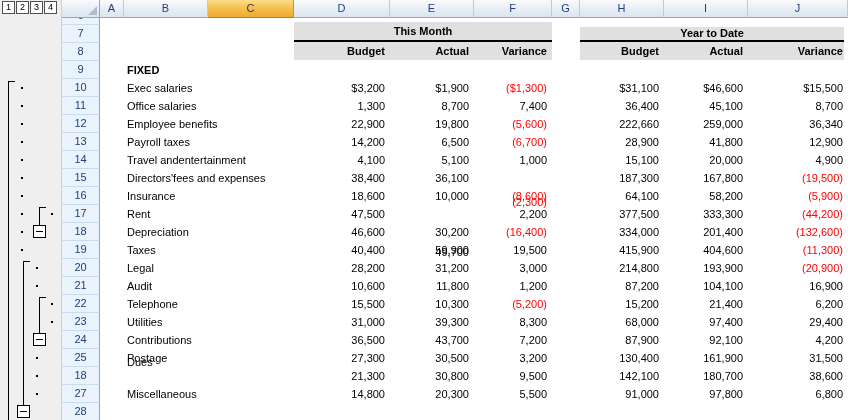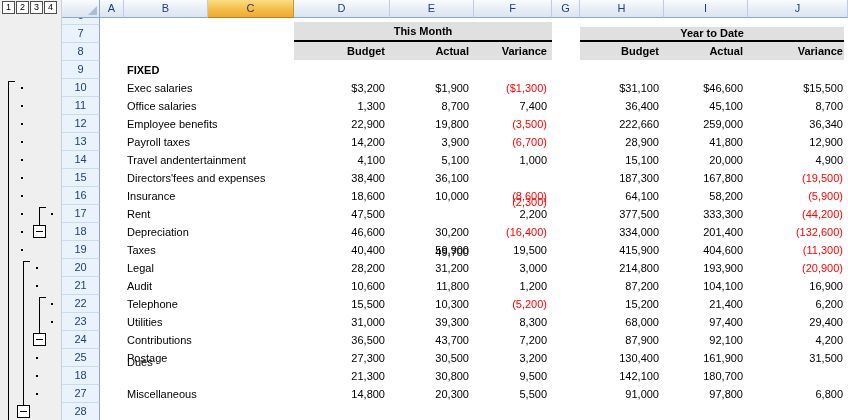--- a/index.html
+++ b/index.html
@@ -123,27 +123,27 @@
     <div class="cell lbl" style="top: 97px;">Office salaries</div>
     <div class="cell val" style="left: 294px; top: 97px; width: 91px;">1,300</div>
     <div class="cell val" style="left: 390px; top: 97px; width: 79px;">8,700</div>
     <div class="cell val" style="left: 474px; top: 97px; width: 73px;">7,400</div>
     <div class="cell val" style="left: 580px; top: 97px; width: 79px;">36,400</div>
     <div class="cell val" style="left: 664px; top: 97px; width: 79px;">45,100</div>
     <div class="cell val" style="left: 748px; top: 97px; width: 95px;">8,700</div>
     <div class="cell lbl" style="top: 115px;">Employee benefits</div>
     <div class="cell val" style="left: 294px; top: 115px; width: 91px;">22,900</div>
     <div class="cell val" style="left: 390px; top: 115px; width: 79px;">19,800</div>
-    <div class="cell val neg" style="left: 474px; top: 115px; width: 73px;">(3,500)</div>
+    <div class="cell val neg" style="left: 474px; top: 115px; width: 73px;">(5,600)</div>
     <div class="cell val" style="left: 580px; top: 115px; width: 79px;">222,660</div>
     <div class="cell val" style="left: 664px; top: 115px; width: 79px;">259,000</div>
     <div class="cell val" style="left: 748px; top: 115px; width: 95px;">36,340</div>
     <div class="cell lbl" style="top: 133px;">Payroll taxes</div>
     <div class="cell val" style="left: 294px; top: 133px; width: 91px;">14,200</div>
-    <div class="cell val" style="left: 390px; top: 133px; width: 79px;">3,900</div>
+    <div class="cell val" style="left: 390px; top: 133px; width: 79px;">6,500</div>
     <div class="cell val neg" style="left: 474px; top: 133px; width: 73px;">(6,700)</div>
     <div class="cell val" style="left: 580px; top: 133px; width: 79px;">28,900</div>
     <div class="cell val" style="left: 664px; top: 133px; width: 79px;">41,800</div>
     <div class="cell val" style="left: 748px; top: 133px; width: 95px;">12,900</div>
     <div class="cell lbl" style="top: 151px;">Travel andentertainment</div>
     <div class="cell val" style="left: 294px; top: 151px; width: 91px;">4,100</div>
     <div class="cell val" style="left: 390px; top: 151px; width: 79px;">5,100</div>
     <div class="cell val" style="left: 474px; top: 151px; width: 73px;">1,000</div>
     <div class="cell val" style="left: 580px; top: 151px; width: 79px;">15,100</div>
     <div class="cell val" style="left: 664px; top: 151px; width: 79px;">20,000</div>
@@ -224,20 +224,21 @@
     <div class="cell val" style="left: 474px; top: 349px; width: 73px;">3,200</div>
     <div class="cell val" style="left: 580px; top: 349px; width: 79px;">130,400</div>
     <div class="cell val" style="left: 664px; top: 349px; width: 79px;">161,900</div>
     <div class="cell val" style="left: 748px; top: 349px; width: 95px;">31,500</div>
     <div class="cell lbl" style="top: 353px;">Dues</div>
     <div class="cell val" style="left: 294px; top: 367px; width: 91px;">21,300</div>
     <div class="cell val" style="left: 390px; top: 367px; width: 79px;">30,800</div>
     <div class="cell val" style="left: 474px; top: 367px; width: 73px;">9,500</div>
     <div class="cell val" style="left: 580px; top: 367px; width: 79px;">142,100</div>
     <div class="cell val" style="left: 664px; top: 367px; width: 79px;">180,700</div>
+    <div class="cell val" style="left: 748px; top: 367px; width: 95px;">38,600</div>
     <div class="cell lbl" style="top: 385px;">Miscellaneous</div>
     <div class="cell val" style="left: 294px; top: 385px; width: 91px;">14,800</div>
     <div class="cell val" style="left: 390px; top: 385px; width: 79px;">20,300</div>
     <div class="cell val" style="left: 474px; top: 385px; width: 73px;">5,500</div>
     <div class="cell val" style="left: 580px; top: 385px; width: 79px;">91,000</div>
     <div class="cell val" style="left: 664px; top: 385px; width: 79px;">97,800</div>
     <div class="cell val" style="left: 748px; top: 385px; width: 95px;">6,800</div>
     <div class="obtn" style="left: 2px;">1</div>
     <div class="obtn" style="left: 16px;">2</div>
     <div class="obtn" style="left: 30px;">3</div>

